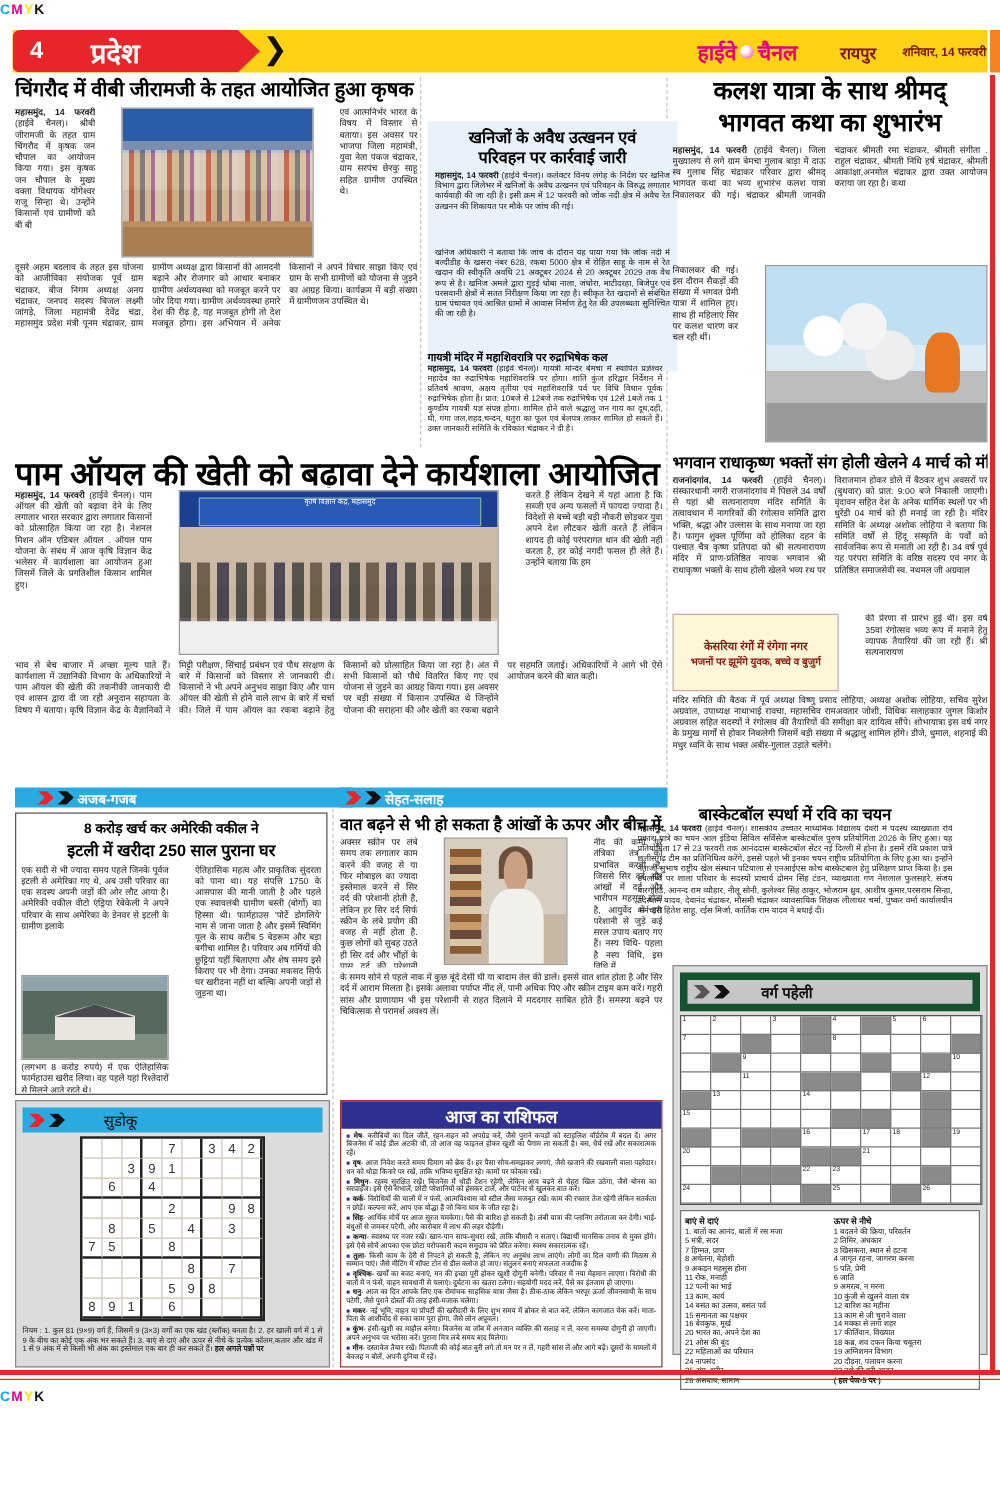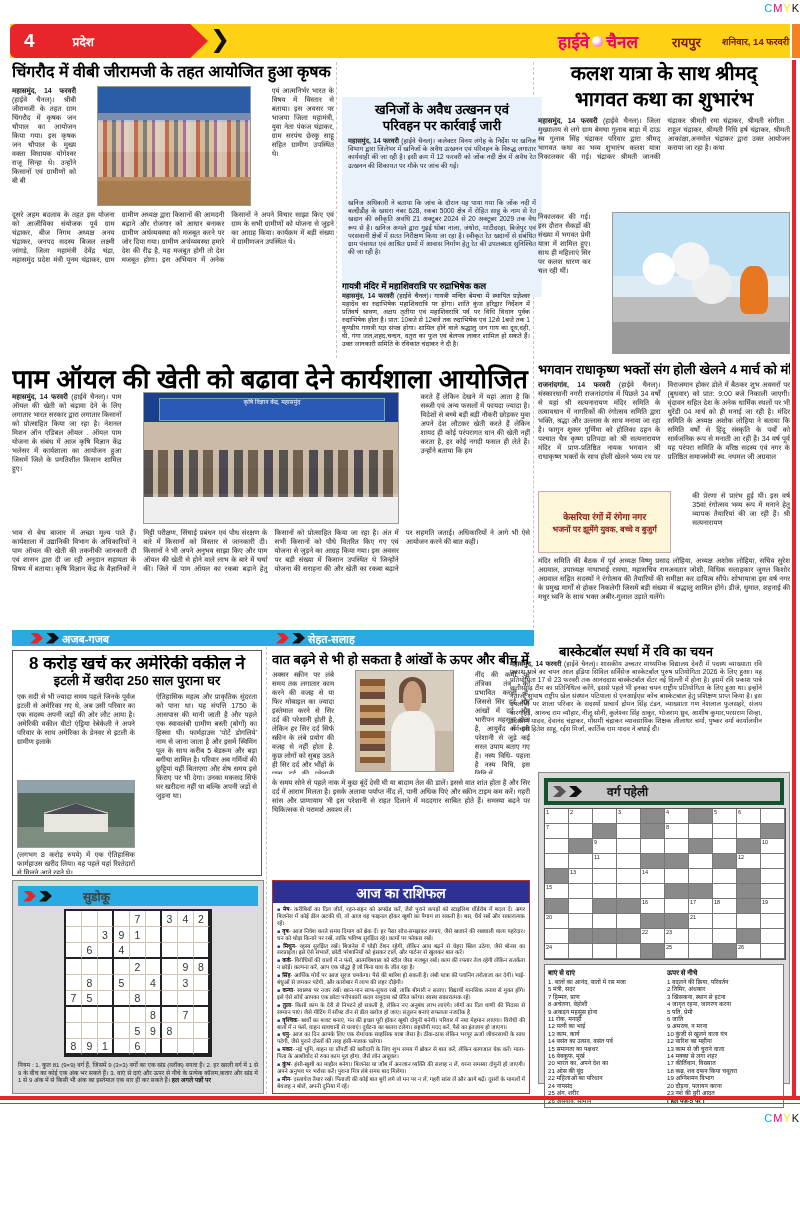--- a/index.html
+++ b/index.html
@@ -1,28 +1,28 @@
 <!DOCTYPE html>
 <html lang="hi"><head>
 <meta charset="utf-8">
 <style>
   html,body{margin:0;padding:0;background:#fff;}
   .page{position:relative;width:800px;height:1208px;background:#fff;overflow:hidden;
         font-family:"Liberation Sans","DejaVu Sans",sans-serif;color:#111;}
   .abs{position:absolute;}
   
-  .cmyk{width:100%;text-align:right;font-size:11px;font-weight:normal;letter-spacing:1px;}
+  .cmyk{width:100%;text-align:left;font-size:11px;font-weight:bold;letter-spacing:1px;}
   .cmyk .c{color:#00aeef}.cmyk .m{color:#ec008c}.cmyk .y{color:#ffe400}.cmyk .k{color:#111}
   
   .hdr{left:10px;top:24px;width:780px;height:34px;background:#ffd216;display:flex;align-items:center;}
   .hdr-tab{position:absolute;left:0;top:0;width:198px;height:34px;background:#e8252b;color:#fff;
            display:flex;align-items:center;border-radius:6px 0 0 6px;
            clip-path:polygon(0 0,91% 0,100% 50%,91% 100%,0 100%);}
   .hdr-num{font-size:19px;font-weight:bold;margin-left:14px;}
-  .hdr-sec{font-size:12px;font-weight:bold;margin-left:38px;}
+  .hdr-sec{font-size:22px;font-weight:bold;margin-left:38px;}
   .hdr-chev{position:absolute;left:200px;top:1px;font-size:24px;font-weight:bold;color:#111;}
   .mast{position:absolute;left:548px;top:6px;font-size:17px;font-weight:bold;color:#e6007e;display:flex;align-items:center;gap:3px;}
   .ball{display:inline-block;width:11px;height:11px;border-radius:50%;
         background:radial-gradient(circle at 35% 35%,#fff 0 25%,#f9a8d4 55%,#ec4899);}
   .city{position:absolute;left:662px;top:9px;font-size:13px;font-weight:bold;color:#7a1508;}
   .hdate{position:absolute;left:712px;top:11px;font-size:9.5px;font-weight:bold;color:#7a1508;white-space:nowrap;}
   .endcap{left:792px;top:24px;width:8px;height:34px;background:#f58220;}
   .vline-r{left:792px;top:60px;width:4px;height:1038px;background:#e8252b;}
   .botline1{left:0;top:1096px;width:800px;height:4px;background:#e8252b;}
   .botline2{left:0;top:1103px;width:800px;height:1px;background:#e8252b;}
@@ -67,36 +67,36 @@
   .chev{display:inline-block;width:13px;height:11px;clip-path:polygon(0 0,55% 0,100% 50%,55% 100%,0 100%,45% 50%);}
   .chev.red{background:#e8252b}.chev.blk{background:#111}.chev.gry{background:#555}
   
   .khanij{background:#e9f2fb;padding:5px 6px;}
   
   .kbox{background:#fdf6d8;border:1px solid #caa;color:#8b1a10;text-align:center;font-weight:bold;
         display:flex;flex-direction:column;justify-content:center;padding:2px;}
   
   .panel{background:#dcdcdc;border:1px solid #8a8a8a;padding:5px;}
   .sud-head{height:20px;background:#29abe2;display:flex;align-items:center;gap:3px;padding-left:5px;margin-bottom:3px;}
-  .sud-head .lbl{color:#404040;font-weight:bold;font-size:12px;margin-left:28px;}
+  .sud-head .lbl{color:#000000;font-weight:normal;font-size:12px;margin-left:28px;}
   .sud-grid{display:grid;grid-template-columns:repeat(9,16px);grid-auto-rows:16px;background:#fff;
             border:2px solid #222;width:144px;margin:0 auto;}
   .sud-cell{border-right:1px solid #cfc5b4;border-bottom:1px solid #cfc5b4;font-size:10.5px;color:#333;
             display:flex;align-items:center;justify-content:center;}
   .sud-cell.c3{border-right:2px solid #222}.sud-cell.r3{border-bottom:2px solid #222}
   .rules{font-size:6.1px;line-height:7.6px;text-align:justify;margin-top:4px;color:#222;}
   
   .horo{border:1px solid #a33;background:#fffdfb;}
   .horo-head{height:22px;background:#2e3192;color:#fff;font-weight:bold;font-size:14px;
              display:flex;align-items:center;justify-content:center;}
   .horo-body{padding:3px 4px;overflow:hidden;}
   .h-entry{font-size:5.7px;line-height:6.9px;text-align:justify;margin-bottom:1px;}
   .h-entry .sq{color:#2e3192;margin-right:2px;font-size:5px;}
   
-  .cw-head{height:19px;background:#c6c6c6;display:flex;align-items:center;gap:3px;padding-left:5px;margin-bottom:3px;border:4px solid #14532d;}
+  .cw-head{height:19px;background:#c6c6c6;display:flex;align-items:center;gap:3px;padding-left:5px;margin-bottom:3px;border:6px solid #14532d;}
   .cw-head .lbl{color:#111;font-weight:bold;font-size:12px;margin-left:22px;}
   .cw-grid{display:grid;grid-template-columns:repeat(10,24px);grid-auto-rows:15px;background:#fff;border:1px solid #555;width:240px;}
   .cw-cell{border-right:1px solid #777;border-bottom:1px solid #777;font-size:5.5px;padding:0 0 0 1px;color:#222;}
   .cw-cell.blk{background:#8a8a8a;}
   .cw-clues{display:flex;gap:6px;margin-top:4px;background:#fff;border:1px solid #777;padding:3px;}
   .cw-col{width:50%;}
   .cw-title{font-size:6.8px;font-weight:bold;margin-bottom:1px;}
   .cw-clue{font-size:6.1px;line-height:7.4px;}
 </style>
 </head>
@@ -184,21 +184,21 @@
     </div>
     <div class="bt1" style="margin-top:3px;height:68px;">मंदिर समिति की बैठक में पूर्व अध्यक्ष विष्णु प्रसाद लोहिया, अध्यक्ष अशोक लोहिया, सचिव सुरेश अग्रवाल, उपाध्यक्ष नाथाभाई रावचा, महासचिव रामअवतार जोशी, विधिक सलाहकार जुगल किशोर अग्रवाल सहित सदस्यों ने रंगोत्सव की तैयारियों की समीक्षा कर दायित्व सौंपे। शोभायात्रा इस वर्ष नगर के प्रमुख मार्गों से होकर निकलेगी जिसमें बड़ी संख्या में श्रद्धालु शामिल होंगे। डीजे, धुमाल, शहनाई की मधुर ध्वनि के साथ भक्त अबीर-गुलाल उड़ाते चलेंगे।</div>
   </div>
 
   <div class="abs tagbar" style="left:12px;top:630px;width:252px;padding-left:18px;">
     <span class="chev red"></span>
       <span class="chev blk"></span>
     <span class="lbl">अजब-गजब</span>
   </div>
   <div class="abs" style="left:12px;top:650px;width:250px;height:226px;border:1px solid #555;padding:4px;box-sizing:border-box;">
-    <div class="hl2" style="font-size:17px;line-height:17px;">8 करोड़ खर्च कर अमेरिकी वकील ने</div>
+    <div class="hl2" style="font-size:11px;line-height:17px;">8 करोड़ खर्च कर अमेरिकी वकील ने</div>
     <div class="hl2" style="font-size:13px;line-height:17px;margin-bottom:3px;">इटली में खरीदा 250 साल पुराना घर</div>
     <div class="row">
       <div style="width:118px;">
         <div class="bt1" style="height:86px;">एक सदी से भी ज्यादा समय पहले जिनके पूर्वज इटली से अमेरिका गए थे, अब उसी परिवार का एक सदस्य अपनी जड़ों की ओर लौट आया है। अमेरिकी वकील वीटो एंड्रिया रेबेकेली ने अपने परिवार के साथ अमेरिका के डेनवर से इटली के ग्रामीण इलाके</div>
         <div class="photo ph-house" style="width:116px;height:66px;margin-top:2px;"></div>
         <div class="bt1" style="height:24px;margin-top:2px;">(लगभग 8 करोड़ रुपये) में एक ऐतिहासिक फार्महाउस खरीद लिया। वह पहले यहां रिश्तेदारों से मिलने आते रहते थे।</div>
       </div>
       <div class="bt1" style="width:118px;height:182px;">ऐतिहासिक महत्व और प्राकृतिक सुंदरता को पाना था। यह संपत्ति 1750 के आसपास की मानी जाती है और पहले एक स्वावलंबी ग्रामीण बस्ती (बोर्गो) का हिस्सा थी। फार्महाउस 'पोर्टे डोगलिये' नाम से जाना जाता है और इसमें स्विमिंग पूल के साथ करीब 5 बेडरूम और बड़ा बगीचा शामिल है। परिवार अब गर्मियों की छुट्टियां यहीं बिताएगा और शेष समय इसे किराए पर भी देगा। उनका मकसद सिर्फ घर खरीदना नहीं था बल्कि अपनी जड़ों से जुड़ना था।</div>
     </div>
   </div>

